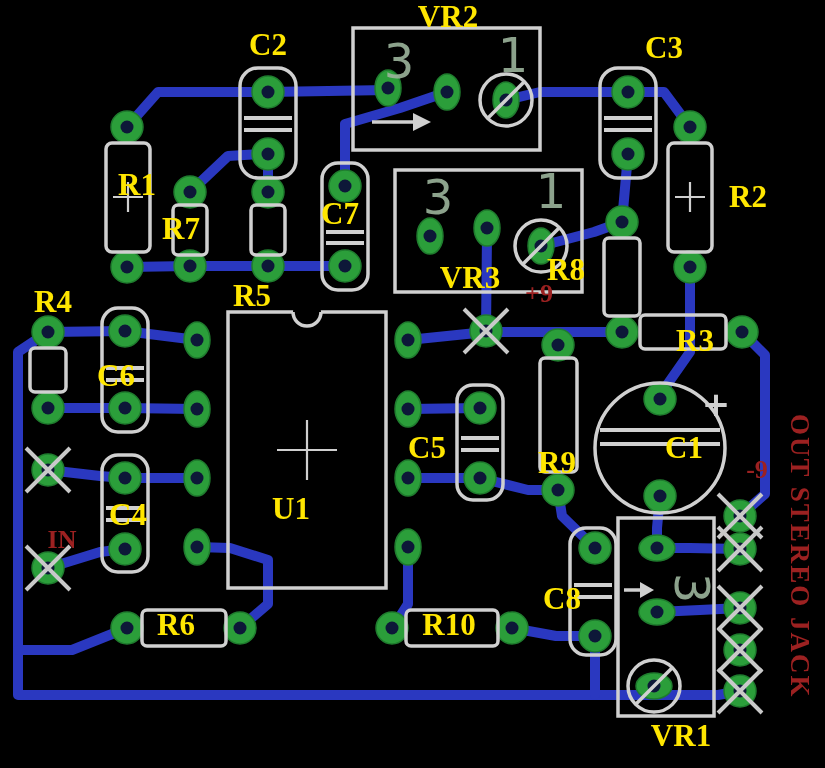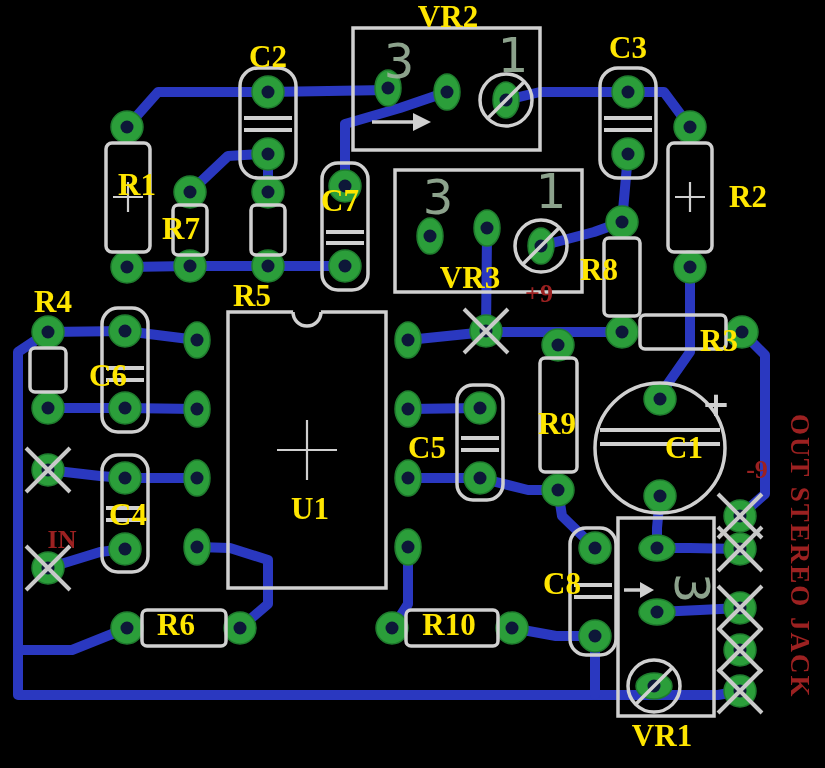--- a/index.html
+++ b/index.html
@@ -264,41 +264,41 @@
   <g>
     <text class="marking" x="399" y="78" text-anchor="middle">3</text>
     <text class="marking" x="513" y="72" text-anchor="middle">1</text>
     <text class="marking" x="438" y="214" text-anchor="middle">3</text>
     <text class="marking" x="551" y="208" text-anchor="middle">1</text>
     <text class="marking" transform="translate(688,588) rotate(90)" text-anchor="middle" dominant-baseline="middle">3</text>
     <text class="plusmark" x="716" y="416" text-anchor="middle">+</text>
   </g>
 </svg>
 
-<div class="lbl" style="left:268px;top:56px">C2</div>
+<div class="lbl" style="left:268px;top:44px">C2</div>
 <div class="lbl" style="left:448px;top:16px">VR2</div>
-<div class="lbl" style="left:628px;top:47px">C3</div>
+<div class="lbl" style="left:664px;top:47px">C3</div>
 <div class="lbl" style="left:137px;top:184px">R1</div>
 <div class="lbl" style="left:181px;top:228px">R7</div>
-<div class="lbl" style="left:340px;top:200px">C7</div>
+<div class="lbl" style="left:340px;top:213px">C7</div>
 <div class="lbl" style="left:470px;top:277px">VR3</div>
-<div class="lbl" style="left:599px;top:269px">R8</div>
+<div class="lbl" style="left:566px;top:269px">R8</div>
 <div class="lbl" style="left:748px;top:196px">R2</div>
 <div class="lbl" style="left:53px;top:301px">R4</div>
 <div class="lbl" style="left:252px;top:295px">R5</div>
-<div class="lbl" style="left:108px;top:375px">C6</div>
-<div class="lbl" style="left:719px;top:340px">R3</div>
+<div class="lbl" style="left:116px;top:375px">C6</div>
+<div class="lbl" style="left:695px;top:340px">R3</div>
 <div class="lbl" style="left:427px;top:447px">C5</div>
-<div class="lbl" style="left:557px;top:423px">R9</div>
+<div class="lbl" style="left:557px;top:462px">R9</div>
 <div class="lbl" style="left:684px;top:447px">C1</div>
-<div class="lbl" style="left:310px;top:508px">U1</div>
+<div class="lbl" style="left:291px;top:508px">U1</div>
 <div class="lbl" style="left:128px;top:514px">C4</div>
 <div class="lbl" style="left:176px;top:624px">R6</div>
 <div class="lbl" style="left:449px;top:624px">R10</div>
-<div class="lbl" style="left:562px;top:583px">C8</div>
-<div class="lbl" style="left:662px;top:735px">VR1</div>
+<div class="lbl" style="left:562px;top:598px">C8</div>
+<div class="lbl" style="left:681px;top:735px">VR1</div>
 
 <div class="net" style="left:62px;top:540px">IN</div>
 <div class="net" style="left:539px;top:294px">+9</div>
 <div class="net" style="left:757px;top:470px">-9</div>
 <div class="jack-label">OUT STEREO JACK</div>
 
 </div>
 
 </body></html>

